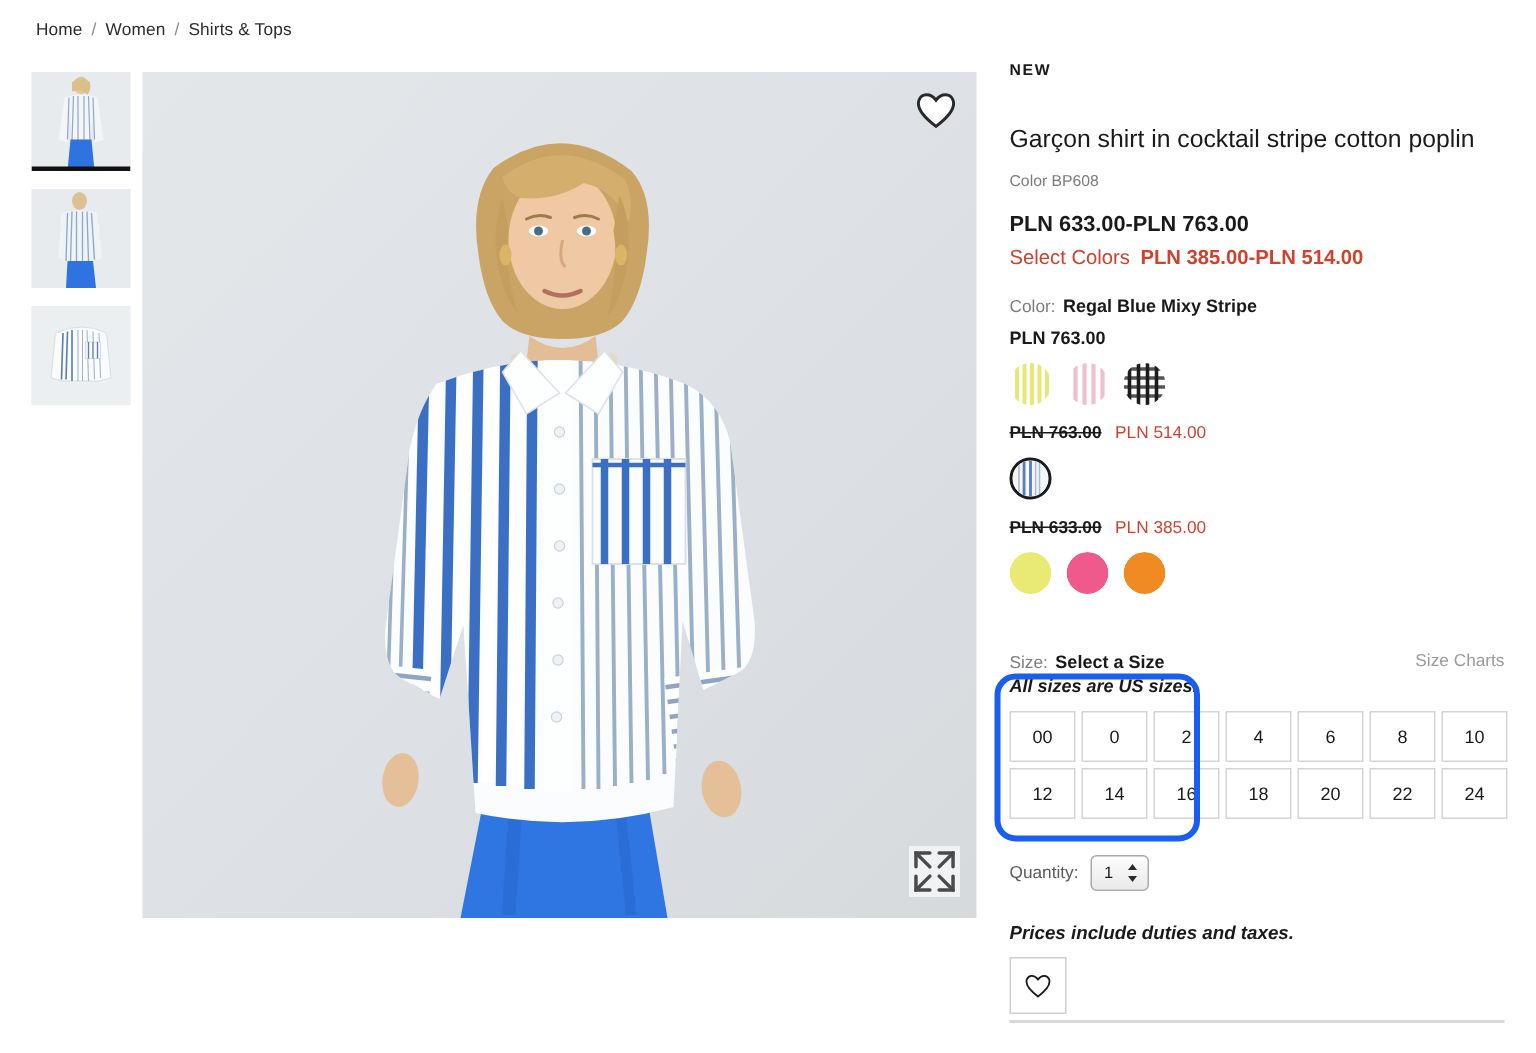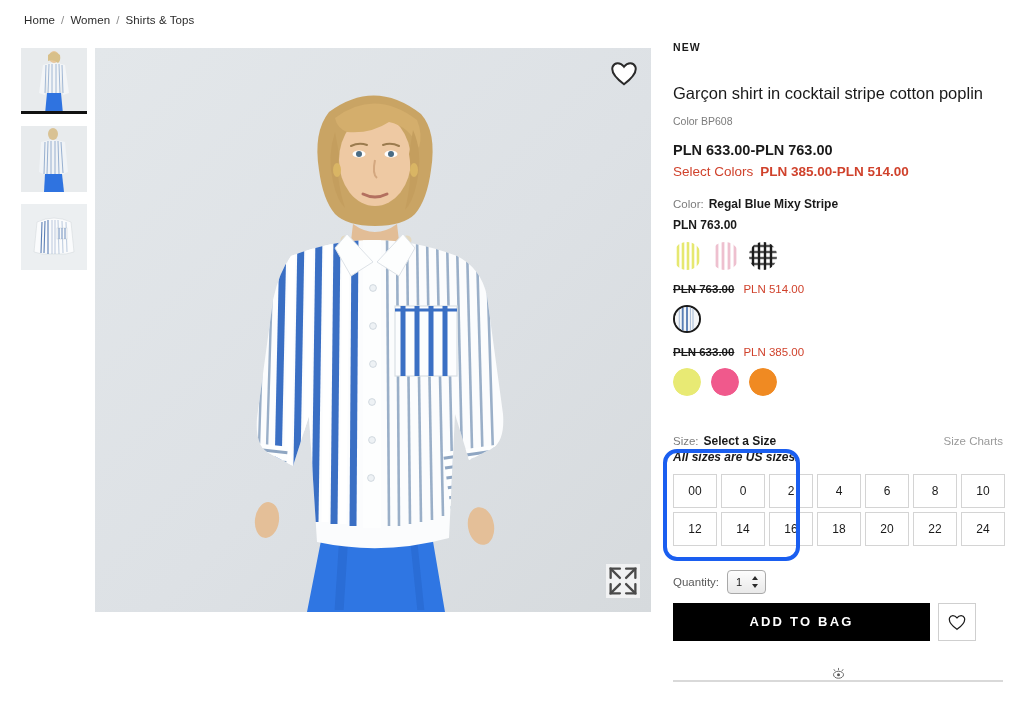--- a/index.html
+++ b/index.html
@@ -745,23 +745,23 @@
         <span class="qty-value">1</span>
         <span class="qty-arrows">
           <svg width="8" height="14" viewBox="0 0 8 14">
             <path d="M4 1 L7 5 H1 Z" fill="#2b2b2b"></path>
             <path d="M4 13 L7 9 H1 Z" fill="#2b2b2b"></path>
           </svg>
         </span>
       </div>
     </div>
 
+    <div class="duties">Prices include duties and taxes.</div>
 
     <div class="buy-row">
-      <button class="add-bag">ADD TO BAG</button>
       <div class="wish-btn">
         <svg width="20" height="18" viewBox="0 0 24 22">
           <path d="M12 20 C4 14 1.5 9.5 3 5.8 C4.4 2.4 9 2 12 6 C15 2 19.6 2.4 21 5.8 C22.5 9.5 20 14 12 20 Z" fill="#ffffff" stroke="#1a1a1a" stroke-width="1.5"></path>
         </svg>
       </div>
     </div>
 
     <div class="viewers">
       <span>
         <svg width="15" height="13" viewBox="0 0 18 14">

